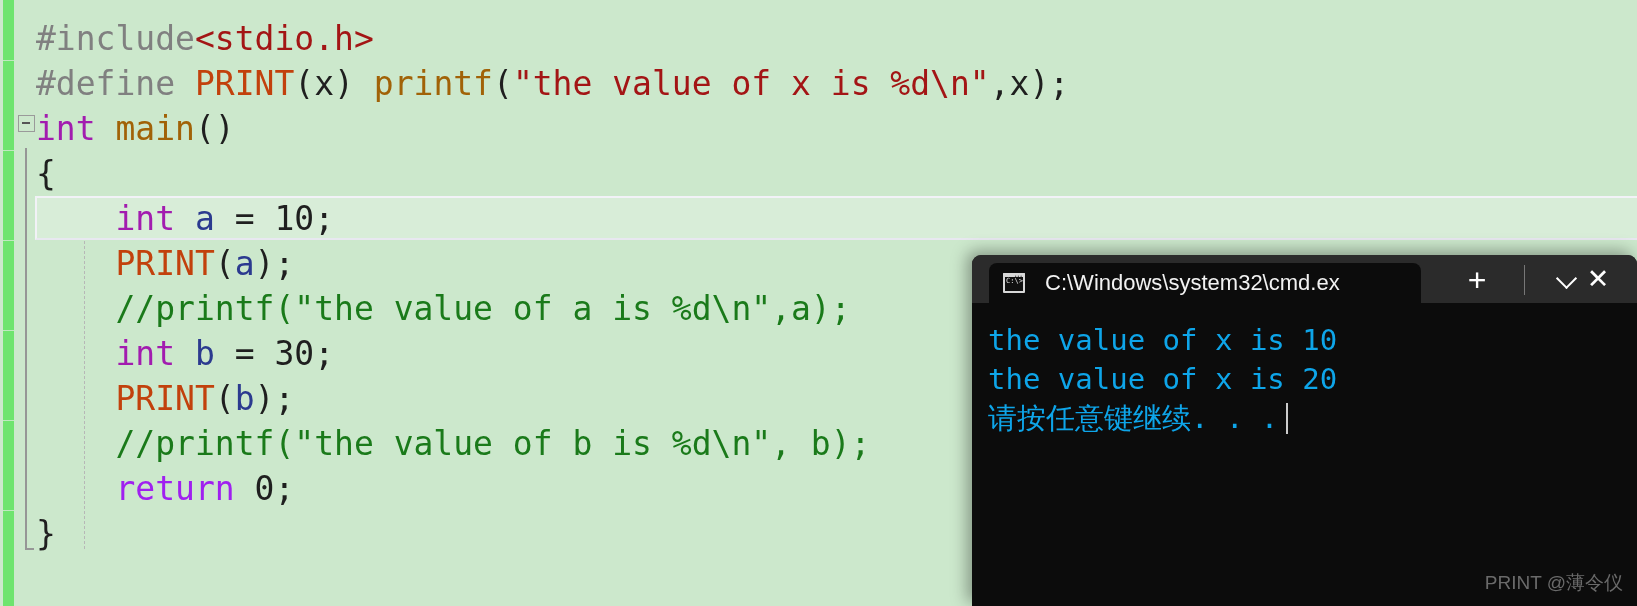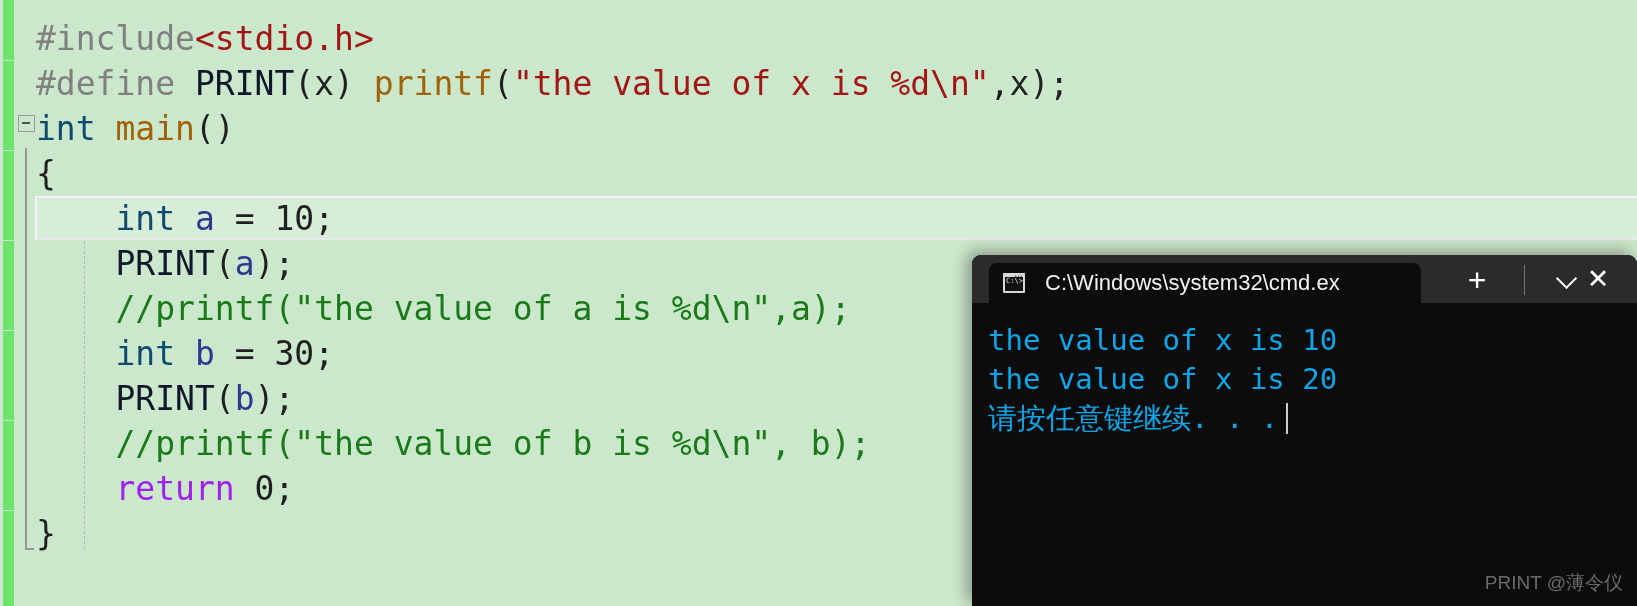--- a/index.html
+++ b/index.html
@@ -84,25 +84,25 @@
     font-size: 33px;
     line-height: 45px;
     white-space: pre;
   }
   .line { position: absolute; left: 0; height: 45px; width: 100%; }
   .line .txt { display: inline-block; text-align: right; }
 
   
   .t-pre      { color: #808080; }
   .t-header   { color: #a31515; }
-  .t-macro    { color: #0f172a; }
+  .t-macro    { color: #c2410c; }
   .t-plain    { color: #1f1f1f; }
   .t-func     { color: #a16207; }
   .t-string   { color: #a31515; }
-  .t-keyword  { color: #0c4a6e; }
+  .t-keyword  { color: #a21caf; }
   .t-var      { color: #2b3a8f; }
   .t-comment  { color: #1a7a1a; }
   .t-return   { color: #a020f0; }
 
   
   .terminal {
     position: absolute;
     left: 972px; top: 255px;
     width: 665px; height: 351px;
     background: #2b2b2b;

